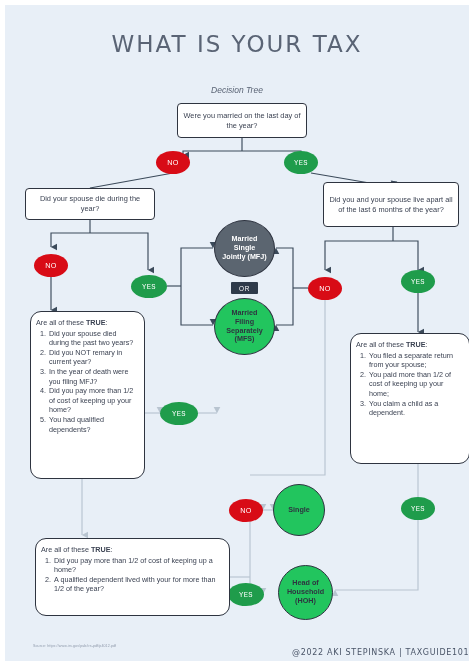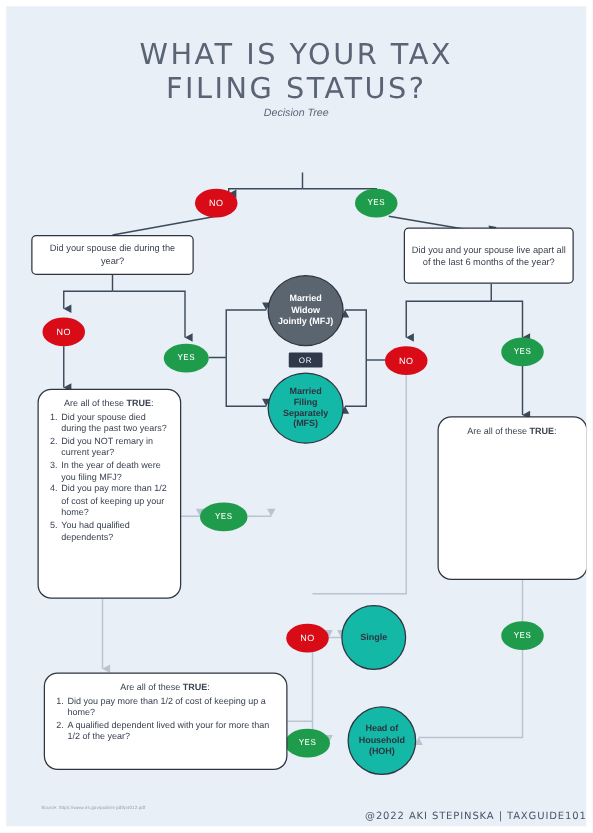--- a/index.html
+++ b/index.html
@@ -71,21 +71,20 @@
   .listbox {
     background: #ffffff;
     border: 1.4px solid #2e3440;
     border-radius: 11px;
     color: #3b4252;
     font-size: 7.2px;
     line-height: 9.6px;
     padding: 6px 6px 6px 5px;
   }
   .listbox .lead {
-    text-align: center;
     margin-bottom: 1px;
   }
   .listbox ol {
     margin: 0;
     padding-left: 12px;
   }
   .listbox ol li {
     margin: 0;
     padding-left: 1px;
   }
@@ -113,21 +112,21 @@
     line-height: 8.8px;
     font-weight: bold;
     box-sizing: border-box;
   }
   .circle-dark {
     background: #5b6570;
     border: 1.6px solid #2e3440;
     color: #ffffff;
   }
   .circle-light {
-    background: #14b8a6;
+    background: #22c55e;
     border: 1.6px solid #2e3440;
     color: #2e3440;
   }
   .orbadge {
     position: absolute;
     background: #2e3a4a;
     color: #ffffff;
     font-size: 6.4px;
     letter-spacing: 0.6px;
     display: flex;
@@ -212,25 +211,23 @@
 
       <path d="M257,505 L268,505" marker-end="url(#arrL)"></path>
 
       <path d="M413,459 L413,585 L330,585" marker-end="url(#arrL)"></path>
     </g>
   </svg>
 
   <div class="title" style="top:26px;">
     <span>WHAT IS YOUR TAX</span>
   </div>
-  <div class="title" style="top:53px;">
-    <span>FILING STATUS?</span>
-  </div>
   <div class="subtitle" style="top:80px;">Decision Tree</div>
 
+  <div class="node qbox" style="left:172px; top:98px; width:130px; height:35px;">Were you married on the last day of the year?</div>
 
   <div class="node qbox" style="left:20px; top:183px; width:130px; height:32px;">Did your spouse die during the year?</div>
 
   <div class="node qbox" style="left:318px; top:177px; width:136px; height:45px;">Did you and your spouse live apart all of the last 6 months of the year?</div>
 
   <div class="node oval oval-no" style="left:151px; top:146px; width:34px; height:23px;">NO</div>
   <div class="node oval oval-yes" style="left:279px; top:146px; width:34px; height:23px;">YES</div>
 
   <div class="node oval oval-no" style="left:29px; top:249px; width:34px; height:23px;">NO</div>
   <div class="node oval oval-yes" style="left:126px; top:270px; width:36px; height:23px;">YES</div>
@@ -255,33 +252,38 @@
       <li>In the year of death were you filing MFJ?</li>
       <li>Did you pay more than 1/2 of cost of keeping up your home?</li>
       <li>You had qualified dependents?</li>
     </ol>
   </div>
 
   <div class="node listbox" style="left:345px; top:328px; width:120px; height:131px;">
     <div class="lead">
       <span>Are all of these </span><span class="b">TRUE</span><span>:</span>
     </div>
+    <ol>
+      <li>You filed a separate return from your spouse;</li>
+      <li>You paid more than 1/2 of cost of keeping up your home;</li>
+      <li>You claim a child as a dependent.</li>
+    </ol>
   </div>
 
   <div class="node listbox" style="left:30px; top:533px; width:195px; height:78px;">
     <div class="lead">
       <span>Are all of these </span><span class="b">TRUE</span><span>:</span>
     </div>
     <ol>
       <li>Did you pay more than 1/2 of cost of keeping up a home?</li>
       <li>A qualified dependent lived with your for more than 1/2 of the year?</li>
     </ol>
   </div>
 
-  <div class="node circle circle-dark" style="left:209px; top:215px; width:61px; height:57px; padding:0 7px;">Married Widow Jointly (MFJ)</div>
+  <div class="node circle circle-dark" style="left:209px; top:215px; width:61px; height:57px; padding:0 7px;">Married Single Jointly (MFJ)</div>
 
   <div class="orbadge" style="left:226px; top:277px; width:27px; height:12px;">OR</div>
 
   <div class="node circle circle-light" style="left:209px; top:293px; width:61px; height:57px; padding:0 6px;">Married Filing Separately (MFS)</div>
 
 
   <div class="node circle circle-light" style="left:268px; top:479px; width:52px; height:52px;">Single</div>
 
   <div class="node circle circle-light" style="left:273px; top:560px; width:55px; height:55px; padding:0 5px;">Head of Household (HOH)</div>
 

